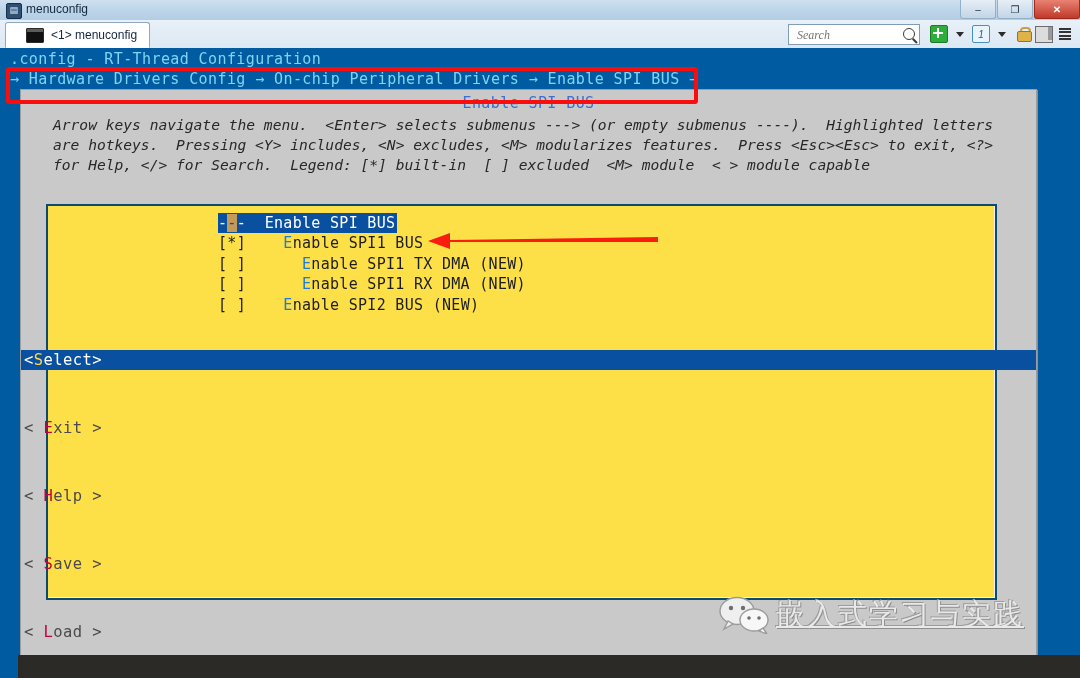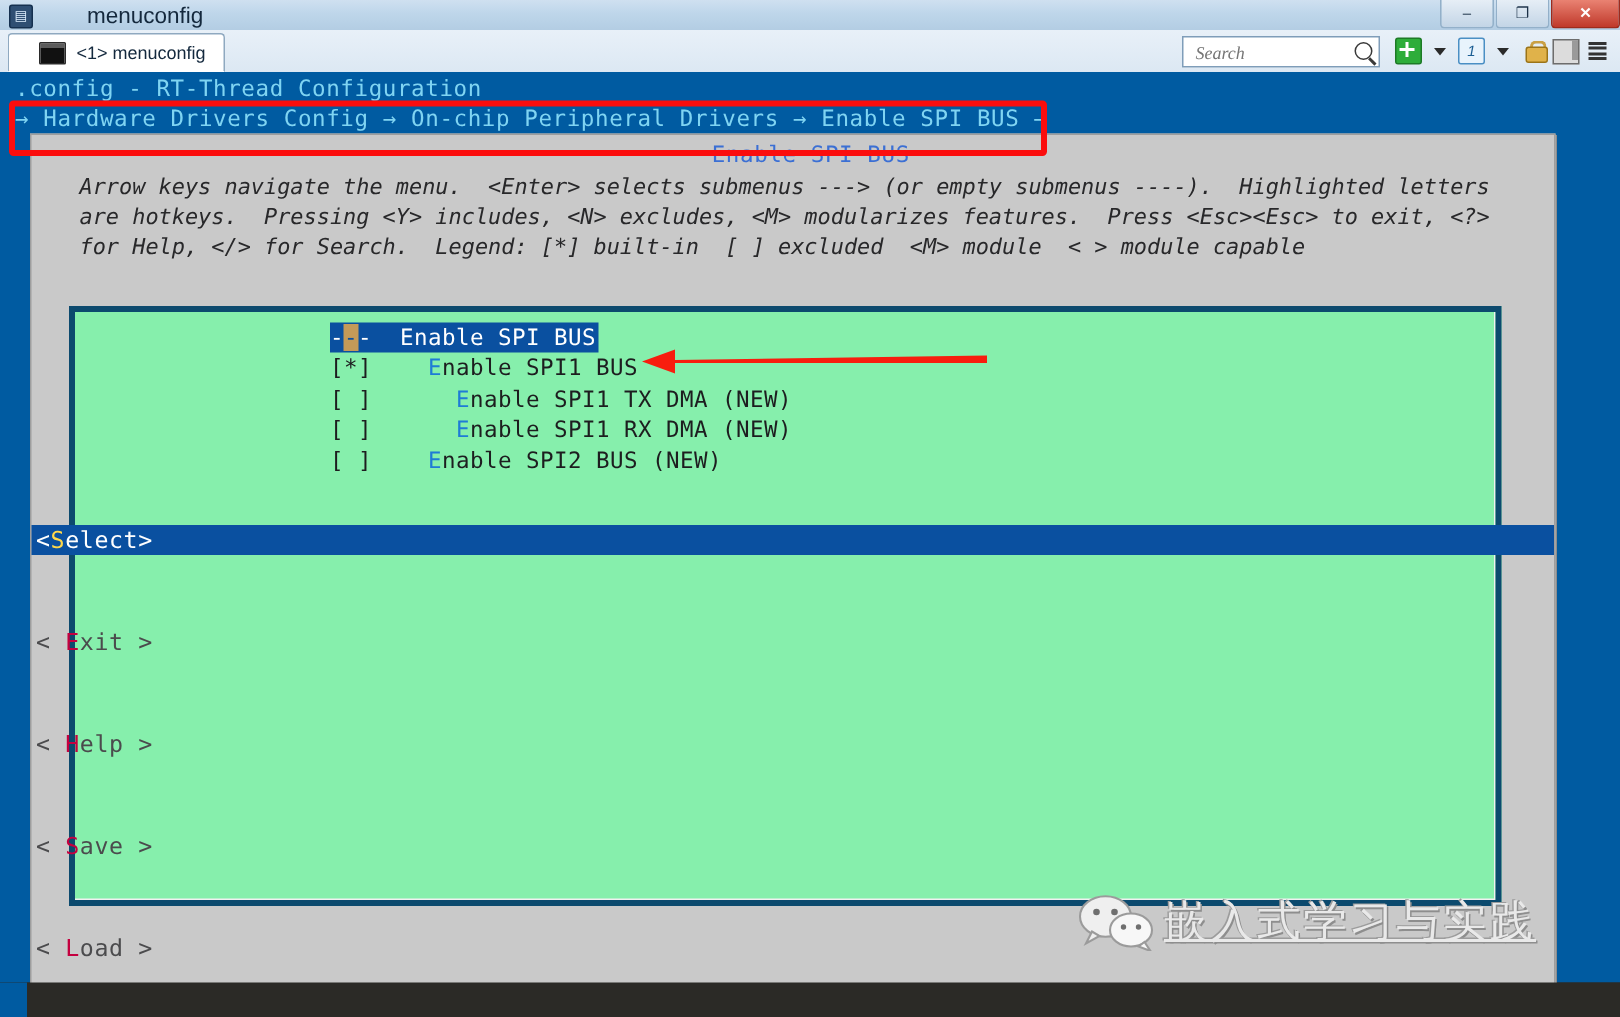--- a/index.html
+++ b/index.html
@@ -18,23 +18,22 @@
     border-bottom:1px solid #8aa9c4;
     font-family:"Liberation Sans",sans-serif;
   }
   .tb-icon{
     position:absolute;left:6px;top:3px;width:14px;height:14px;
     background:#2f4f73;border:1px solid #15304f;border-radius:2px;
     color:#dff0ff;font-size:9px;line-height:12px;text-align:center;
     font-family:"Liberation Sans",sans-serif;
   }
   .tb-title{
-    position:absolute;left:26px;top:2px;font-size:15px;color:#14283c;
-    font-family:"Liberation Sans",sans-serif;
-    margin-left:32px;
+    position:absolute;left:26px;top:2px;font-size:12px;color:#14283c;
+    font-family:"Liberation Sans",sans-serif;
   }
   .winbtns{position:absolute;right:0px;top:0px;height:19px;display:flex;}
   .wbtn{
     width:34px;height:18px;margin-left:1px;
     background:linear-gradient(to bottom,#e6eef6,#c3d5e6);
     border:1px solid #93b0c9;border-top:none;border-radius:0 0 3px 3px;
     font-size:10px;color:#1b3147;display:flex;align-items:center;justify-content:center;
     font-family:"Liberation Sans",sans-serif;
   }
   .wbtn.close{
@@ -113,30 +112,30 @@
     font-size:15px;color:#7fd4f2;letter-spacing:.4px;white-space:pre;
   }
 
   
   .dialog{
     position:absolute;left:20px;top:41px;width:1015px;height:566px;
     background:#c9c9c9;border:1px solid #9e9e9e;
     box-shadow:1px 1px 0 #8d8d8d;
   }
   .dlg-title{
-    position:absolute;left:12px;top:4px;width:100%;text-align:center;
+    position:absolute;left:0;top:4px;width:100%;text-align:center;
     font-size:15px;color:#3b6fd4;letter-spacing:.4px;
   }
   .help{
     position:absolute;left:32px;top:25px;width:960px;
     font-size:14.6px;line-height:20px;color:#28282a;white-space:pre;letter-spacing:0px;font-style:italic;
   }
   .menubox{
     position:absolute;left:25px;top:114px;width:947px;height:392px;
-    background:#86efac;border:4px solid #0c4a6e;
+    background:#fde047;border:2px solid #0c4a6e;
     box-shadow:inset -1px -1px 0 #f1f1f1;
   }
   .items{position:absolute;left:170px;top:7px;}
   .row{height:20.4px;line-height:20.4px;font-size:15px;white-space:pre;color:#1d1d1f;letter-spacing:.3px;}
   .row .hot{color:#1e7bd6;}
   .row.sel{
     display:inline-block;background:#0a50a0;color:#ffffff;padding:0 2px 0 0;
   }
   .row.sel .hot{background:#c49a58;color:#0a50a0;}
 

